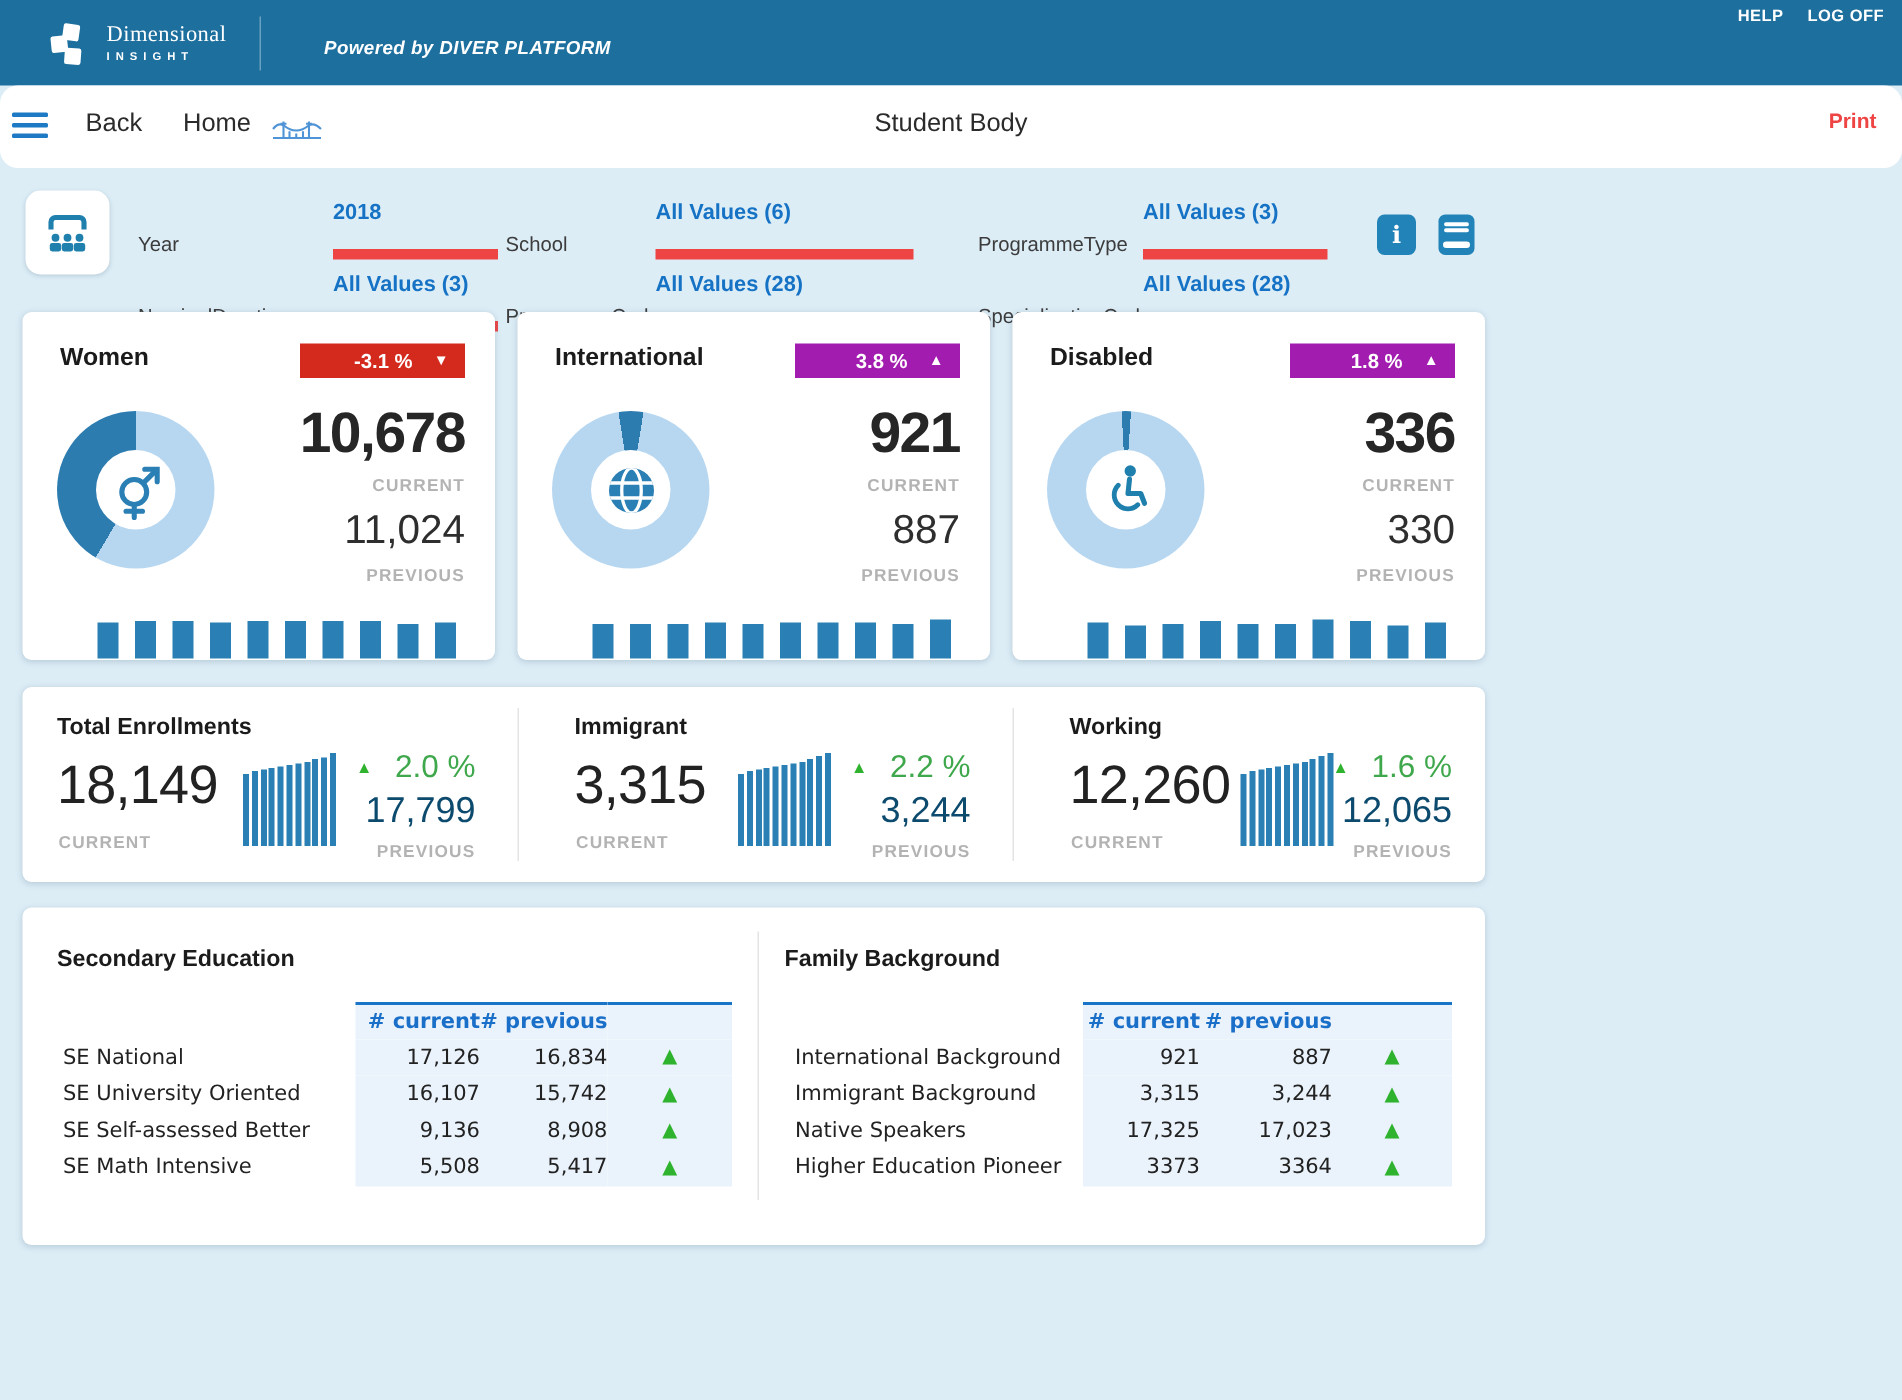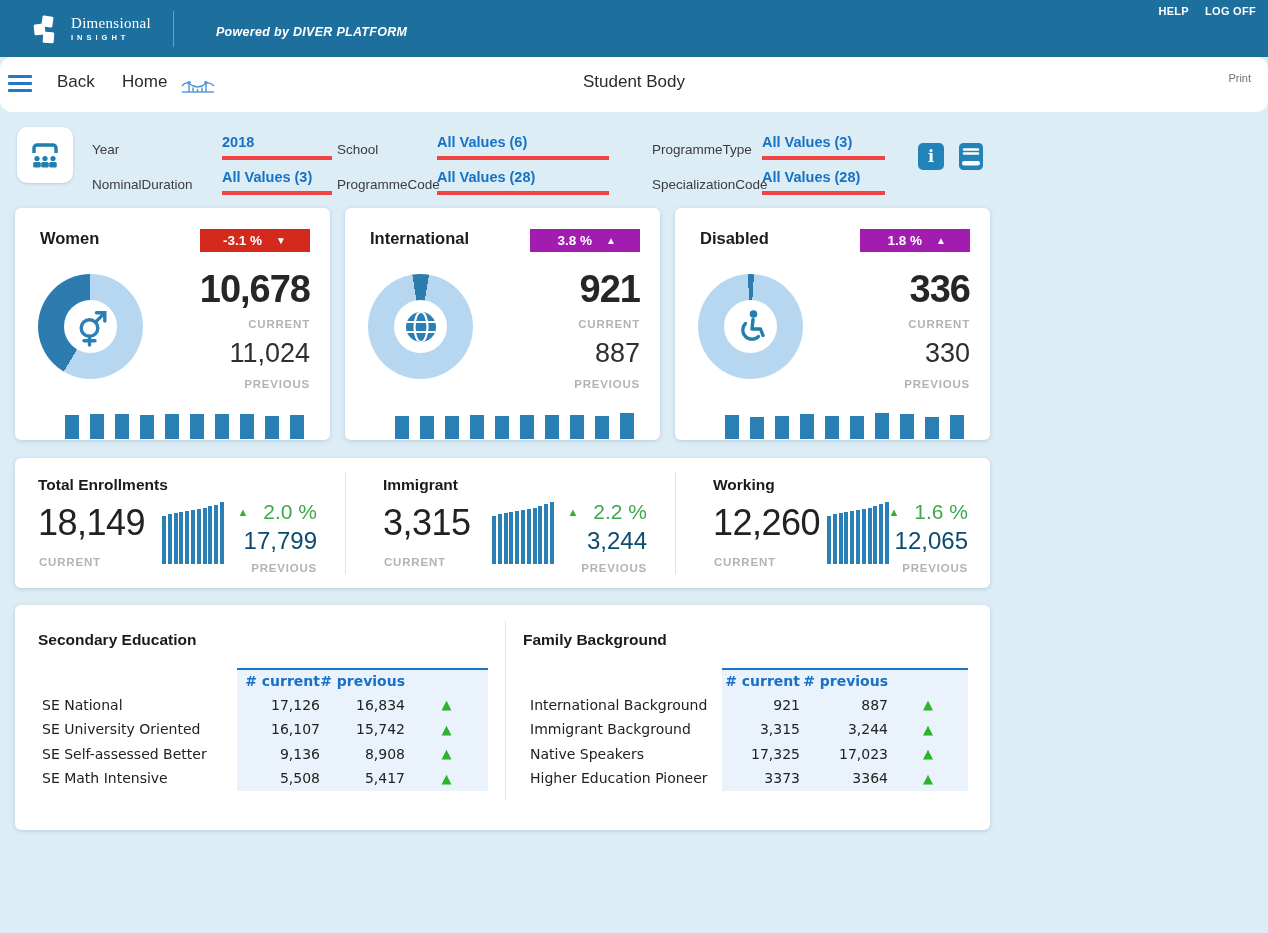--- a/index.html
+++ b/index.html
@@ -23,49 +23,49 @@
   .top-links { position:absolute; top:5px; right:12px; display:flex; gap:16px; font-size:11px; font-weight:600; letter-spacing:.3px; }
   .top-links a { color:#fff; text-decoration:none; cursor:pointer; }
   
   .navbar { position:absolute; top:57px; left:0; right:0; height:55px; background:#fff;border-radius:12px; }
   .menu-btn { position:absolute; left:8px; top:18px; width:24px; cursor:pointer; }
   .menu-btn span { display:block; height:3px; background:#1e7ac4; border-radius:1px; margin-bottom:4px; }
   .nav-link { position:absolute; top:15px; font-size:17px; color:#2b2b2b; cursor:pointer; }
   .nav-back { left:57px; } .nav-home { left:122px; }
   .bridge-btn { position:absolute; left:181px; top:21px; cursor:pointer; }
   .nav-center { position:absolute; top:15px; left:0; right:0; text-align:center; font-size:17px; color:#2b2b2b; }
-  .nav-print { position:absolute; top:15px; right:17px; font-size:11px; color:#737373; cursor:pointer; }
+  .nav-print { position:absolute; top:15px; right:17px; font-size:14px; color:#ef4444; cursor:pointer;font-weight:bold; }
   
   .filter-tile {
     position:absolute; left:17px; top:127px; width:56px; height:56px;
     background:#fff; border-radius:10px; box-shadow:0 1px 3px rgba(80,110,130,.25);
     display:flex; align-items:center; justify-content:center; cursor:pointer;
   }
   .fgroup { position:absolute; top:134px; }
   .fg1 { left:92px; } .fg2 { left:337px; } .fg3 { left:652px; }
   .frow { display:flex; align-items:flex-end; margin-bottom:9px; }
   .flabel { font-size:13.5px; color:#3c3c3c; padding-bottom:3px; }
   .fg1 .flabel { width:130px; } .fg2 .flabel { width:100px; } .fg3 .flabel { width:110px; }
   .fvalue {
-    font-size:14.5px; font-weight:700; color:#1572c4; padding-bottom:6px;
-    border-bottom:4px solid #ef4444; cursor:pointer;
+    font-size:14.5px; font-weight:700; color:#1572c4; padding-bottom:16px;
+    border-bottom:7px solid #ef4444; cursor:pointer;
   }
   .fg1 .fvalue { width:110px; } .fg2 .fvalue { width:172px; } .fg3 .fvalue { width:123px; }
   .sq-icon-btn { position:absolute; cursor:pointer; }
   .info-btn { left:918px; top:143px; width:26px; height:27px; background:#2283b8; border-radius:5px;
     color:#fff; font-family:"DejaVu Serif", serif; font-weight:700; font-size:16px;
     display:flex; align-items:center; justify-content:center; }
   .book-btn { left:956px; top:141px; }
   
   .card { position:absolute; background:#fff; border-radius:6px; box-shadow:0 1px 4px rgba(90,120,140,.28); }
   .kpi { width:315px; height:232px; top:208px; }
   .kpi-title { position:absolute; left:25px; top:21px; font-size:16.5px; font-weight:700; color:#1b1b1b; }
   .badge {
     position:absolute; right:20px; top:21px; width:110px; height:23px; color:#fff;
-    display:flex; align-items:center; justify-content:flex-end; padding-right:24px; gap:14px;
+    display:flex; align-items:center; justify-content:flex-end; padding-right:11px; gap:14px;
     font-size:13.5px; font-weight:700;
   }
   .badge.up { background:#a21caf; } .badge.down { background:#d4291d; }
   .badge .tri { font-size:10px; }
   .badge [data-trend].up, .badge [data-trend].down { color:#fff; }
   .donut { position:absolute; left:23px; top:66px; width:105px; height:105px; border-radius:50%; }
   .hole { position:absolute; inset:26px; background:#fff; border-radius:50%; display:flex; align-items:center; justify-content:center; }
   .big-num { position:absolute; right:20px; top:60px; font-size:38px; font-weight:700; color:#262626; letter-spacing:-1px; }
   .cur-lab { position:absolute; right:20px; top:110px; font-size:11.5px; font-weight:700; color:#b3b3b3; letter-spacing:.8px; }
   .prev-num { position:absolute; right:20px; top:130px; font-size:27px; color:#2e2e2e; }

